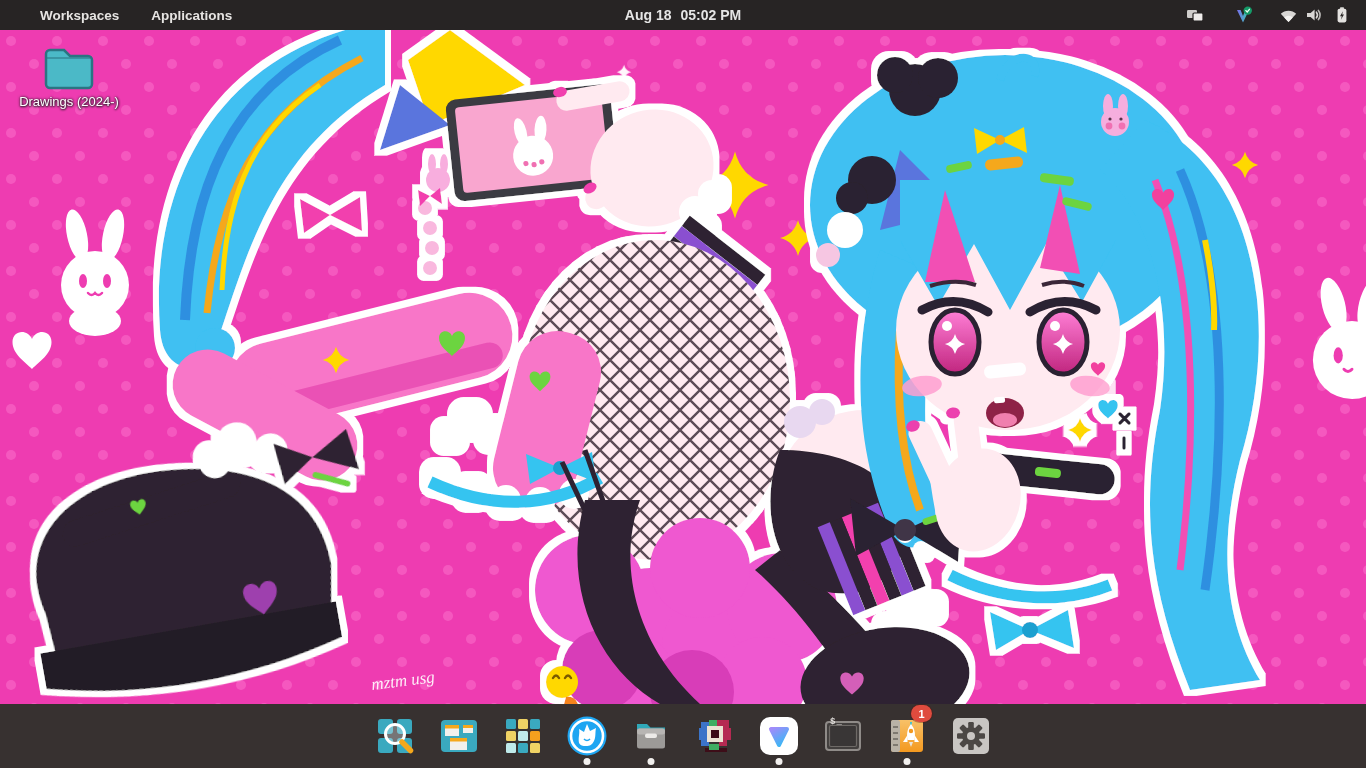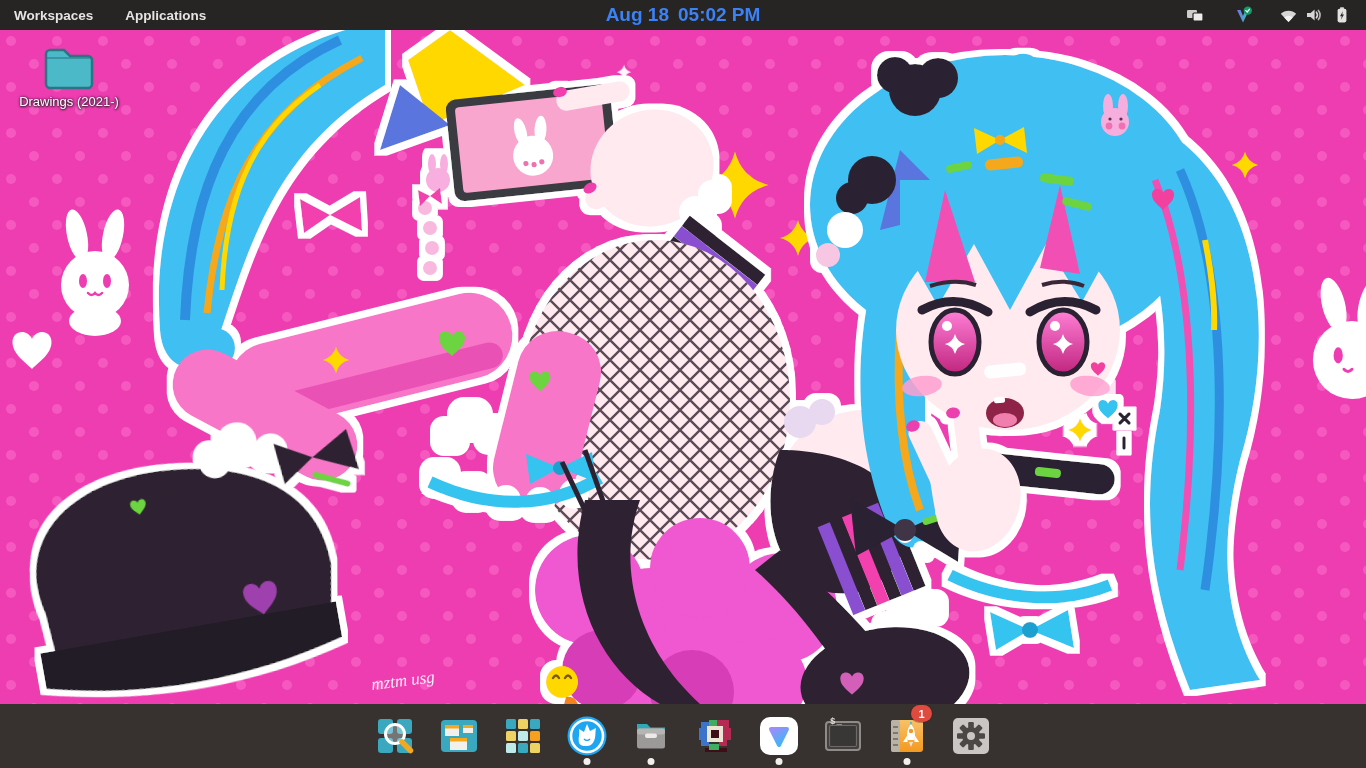--- a/index.html
+++ b/index.html
@@ -13,25 +13,25 @@
   .panel{
     position:absolute;top:0;left:0;width:1366px;height:30px;
     background:#272424;display:flex;align-items:center;z-index:50;
   }
   .panel-left{display:flex;align-items:center;height:100%;}
   .menu-btn{
     background:none;border:none;color:#e6e4e2;font-weight:bold;
     font-size:13.5px;height:100%;padding:0 16px;cursor:default;
     font-family:"Liberation Sans", sans-serif;
   }
-  .menu-btn:first-child{padding-left:14px;}
+  .menu-btn:first-child{padding-left:14px;margin-left:26px;}
   .panel-clock{
     position:absolute;left:50%;top:0;transform:translateX(-50%);
     height:30px;display:flex;align-items:center;gap:9px;
-    color:#3b82f6;font-weight:bold;font-size:19px;
+    color:#e5e5e5;font-weight:bold;font-size:14px;
   }
   .panel-tray{margin-left:auto;display:flex;align-items:center;height:100%;padding-right:16px;}
   .tray-icon{display:flex;align-items:center;justify-content:center;height:100%;}
   .tray-icon svg{display:block;}
   .tr-display{margin-right:29px;}
   .tr-vpn{margin-right:26px;}
   .tr-wifi{margin-right:7px;}
   .tr-vol{margin-right:11px;}
   
   .desktop{position:absolute;top:30px;left:0;width:1366px;height:674px;}
@@ -403,21 +403,21 @@
     </g>
 
     <text x="372" y="660" transform="rotate(-7 372 660)" font-family="Liberation Serif, serif" font-style="italic" font-size="17" fill="#ffffff" opacity="0.9">mztm usg</text>
   </svg>
 
   <div class="desktop-icon">
     <svg width="58" height="48" viewBox="0 0 58 48">
       <path d="M6 10 a4 4 0 0 1 4 -4 h14 l6 6 h18 a4 4 0 0 1 4 4 v24 a4 4 0 0 1 -4 4 h-38 a4 4 0 0 1 -4 -4 Z" fill="#4bb9c7" stroke="#2a7582" stroke-width="2.5"></path>
       <path d="M6 14 h46" stroke="#2a7582" stroke-width="1.6" opacity="0.7"></path>
     </svg>
-    <div class="label">Drawings (2021-)</div>
+    <div class="label">Drawings (2024-)</div>
   </div>
 </div>
 
 <div class="dock">
   <ul class="dock-items">
 
     <li class="dock-item">
       <svg width="40" height="40" viewBox="0 0 40 40">
         <g fill="#3aa9bf">
           <rect x="3" y="3" width="15" height="15" rx="3"></rect>

